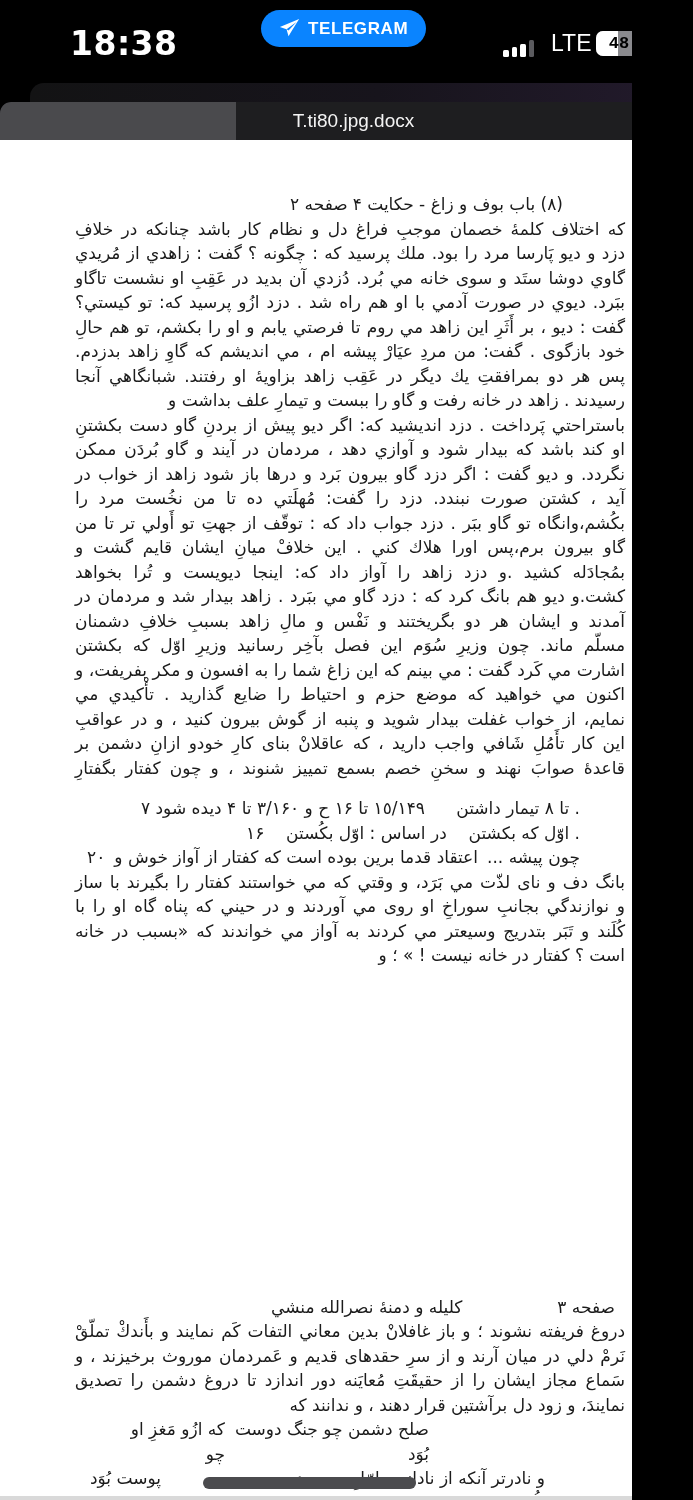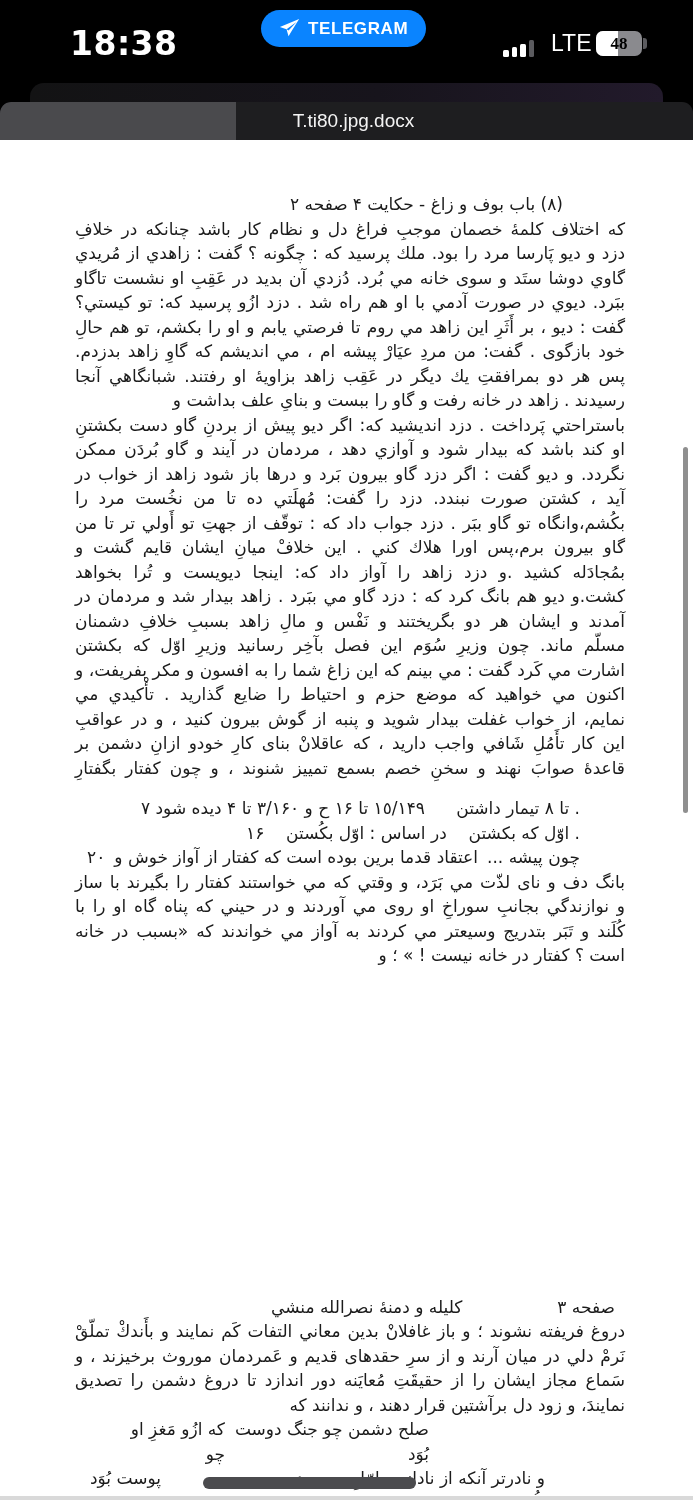--- a/index.html
+++ b/index.html
@@ -1,33 +1,33 @@
 <!DOCTYPE html>
 <html style="--pill-blue: #0a84ff; --titlebar-dark: #1e1e20; --tab-segment-gray: #4a4a4d; --scroll-thumb-gray: #8f8f8f; --home-indicator-gray: #4b4b4e;"><head>
 <meta charset="utf-8">
 <style>
   html,body{margin:0;padding:0;background:#000;}
-  .screen{position:relative;width:693px;height:1500px;background:#000;overflow:hidden;
+  .screen{position:relative;width:632px;height:1500px;background:#000;overflow:hidden;
           font-family:"Liberation Sans","DejaVu Sans",sans-serif;}
   
   .status-time{position:absolute;left:70px;top:24px;color:#fff;font-size:33px;font-weight:700;
                font-family:"DejaVu Sans",sans-serif;letter-spacing:.5px;}
   .pill{position:absolute;left:261px;top:10px;height:37px;padding:0 18px;border-radius:19px;
         background:var(--pill-blue,#0a84ff);display:flex;align-items:center;gap:8px;text-align:right;}
   .pill .label{color:#fff;font-size:17px;font-weight:700;letter-spacing:.6px;}
   .signal{position:absolute;left:503px;top:39px;display:flex;align-items:flex-end;gap:3px;height:18px;}
   .signal i{display:block;width:5.5px;border-radius:1.5px;background:#fff;}
   .signal i.b1{height:7px}.signal i.b2{height:10px}.signal i.b3{height:13px}
   .signal i.b4{height:17px;background:#5b5b5f;}
   .lte{position:absolute;left:551px;top:30px;color:#fff;font-size:23px;font-weight:500;}
   .battery{position:absolute;left:596px;top:31px;width:46px;height:25px;border-radius:7px;
            background:#8a8a8e;overflow:hidden;}
   .battery .fill{position:absolute;left:0;top:0;bottom:0;width:48%;background:#fff;}
   .battery .num{position:absolute;inset:0;display:flex;align-items:center;justify-content:center;
-                color:#000;font-size:17px;font-weight:700;font-family:Liberation Serif, serif;}
+                color:#000;font-size:17px;font-weight:700;font-family:Liberation Mono, monospace;}
   .batt-cap{position:absolute;left:643px;top:38px;width:4px;height:11px;background:#5b5b5f;
             border-radius:0 3px 3px 0;}
   
   .sheet-edge{position:absolute;left:30px;top:83px;width:633px;height:26px;border-radius:14px 14px 0 0;
               background:linear-gradient(90deg,#131314 0%,#17141c 55%,#221a2b 100%);}
   .titlebar{position:absolute;left:0;top:102px;width:693px;height:38px;border-radius:11px 11px 0 0;
             background:var(--titlebar-dark,#1e1e20);overflow:hidden;}
   .titlebar .seg{position:absolute;left:0;top:0;width:236px;height:38px;
                  background:var(--tab-segment-gray,#4a4a4d);border-radius:11px 0 0 0;}
   .titlebar .title{position:absolute;inset:0;text-align:center;line-height:38px;color:#f4f4f4;
@@ -87,21 +87,21 @@
         <span>(٨) باب بوف و زاغ - حكايت ۴</span>
         <span>صفحه ٢</span>
       </div>
       <div class="ln j">كه اختلاف كلمهٔ خصمان موجبِ فراغ دل و نظام كار باشد چنانكه در خلافِ</div>
       <div class="ln j">دزد و ديو پَارسا مرد را بود. ملك پرسيد كه : چگونه ؟ گفت : زاهدي از مُريدي</div>
       <div class="ln j">گاوي دوشا ستَد و سوى خانه مي بُرد. دُزدي آن بديد در عَقِبِ او نشست تاگاو</div>
       <div class="ln j">ببَرد. ديوي در صورت آدمي با او هم راه شد . دزد ازُو پرسيد كه: تو كيستي؟</div>
       <div class="ln j">گفت : ديو ، بر أَثَرِ اين زاهد مي روم تا فرصتي يابم و او را بكشم، تو هم حالِ</div>
       <div class="ln j">خود بازگوى . گفت: من مردِ عيَارْ پيشه ام ، مي انديشم كه گاوِ زاهد بدزدم.</div>
       <div class="ln j">پس هر دو بمرافقتِ يك ديگر در عَقِب زاهد بزاويهٔ او رفتند. شبانگاهي آنجا</div>
-      <div class="ln r">رسيدند . زاهد در خانه رفت و گاو را ببست و بناىِ علف بداشت و</div>
+      <div class="ln r">رسيدند . زاهد در خانه رفت و گاو را ببست و تيمارِ علف بداشت و</div>
       <div class="ln j">باستراحتي پَرداخت . دزد انديشيد كه: اگر ديو پيش از بردنِ گاو دست بكشتنِ</div>
       <div class="ln j">او كند باشد كه بيدار شود و آوازي دهد ، مردمان در آيند و گاو بُردَن ممكن</div>
       <div class="ln j">نگردد. و ديو گفت : اگر دزد گاو بيرون بَرد و درها باز شود زاهد از خواب در</div>
       <div class="ln j">آيد ، كشتن صورت نبندد. دزد را گفت: مُهلَتي ده تا من نخُست مرد را</div>
       <div class="ln j">بكُشم،وانگاه تو گاو ببَر . دزد جواب داد كه : توقّف از جهتِ تو أَولي تر تا من</div>
       <div class="ln j">گاو بيرون برم،پس اورا هلاك كني . اين خلافْ ميانِ ايشان قايم گشت و</div>
       <div class="ln j">بمُجادَله كشيد .و دزد زاهد را آواز داد كه: اينجا ديويست و تُرا بخواهد</div>
       <div class="ln j">كشت.و ديو هم بانگ كرد كه : دزد گاو مي ببَرد . زاهد بيدار شد و مردمان در</div>
       <div class="ln j">آمدند و ايشان هر دو بگريختند و نَفْس و مالِ زاهد بسببِ خلافِ دشمنان</div>
       <div class="ln j">مسلّم ماند. چون وزيرِ سُوَم اين فصل بآخِر رسانيد وزيرِ اوّل كه بكشتن</div>

